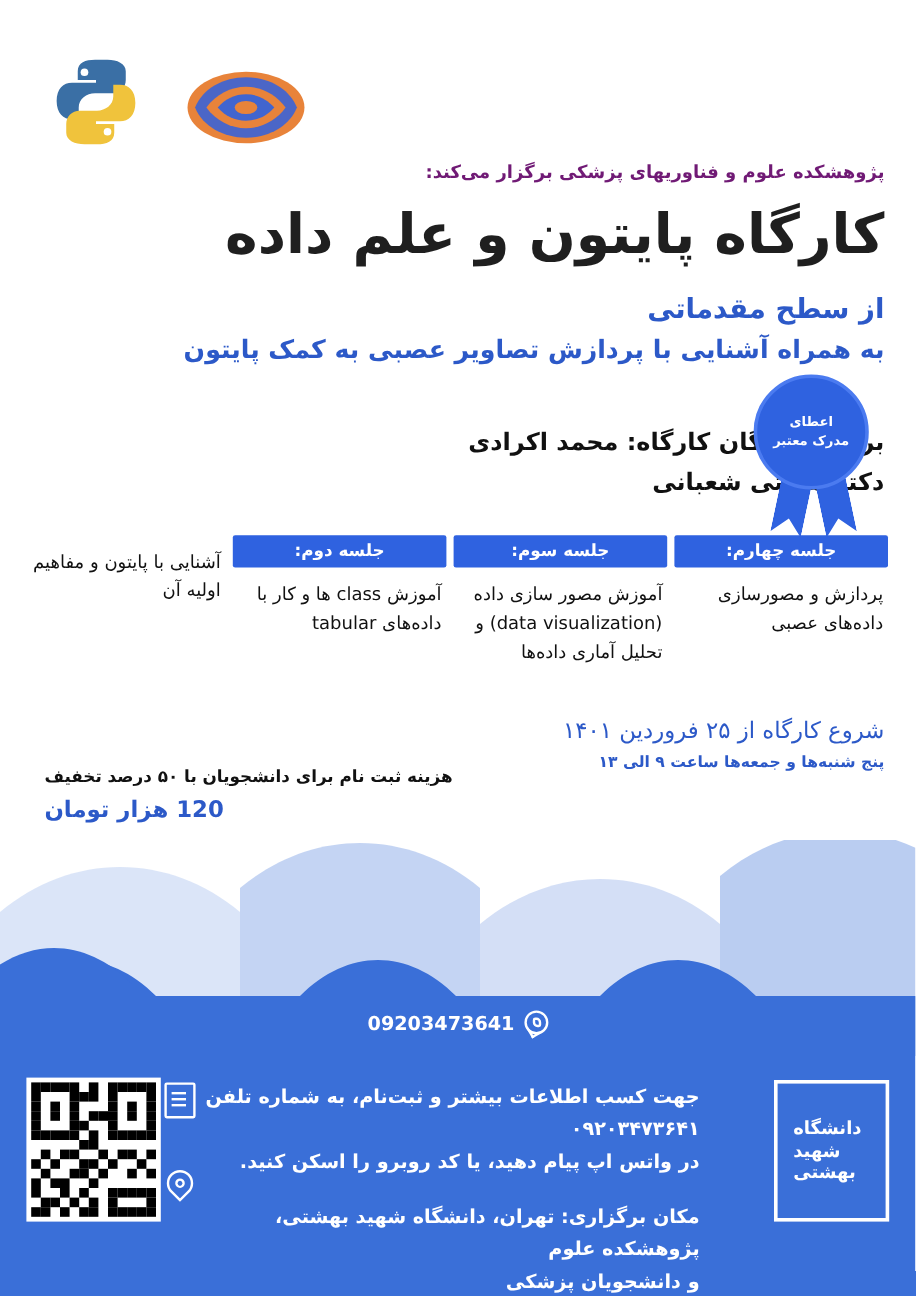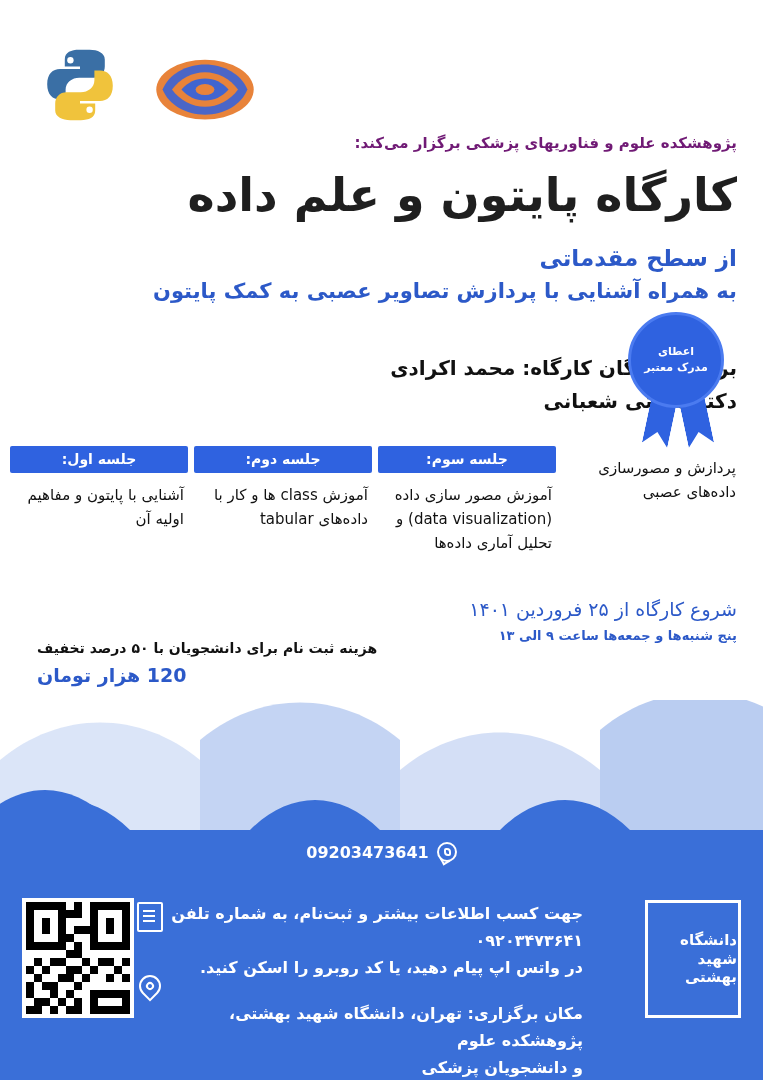--- a/index.html
+++ b/index.html
@@ -365,22 +365,22 @@
     height: 118px;
     border: 3px solid #ffffff;
     box-sizing: border-box;
     display: flex;
     align-items: center;
     justify-content: center;
     color: #ffffff;
     font-size: 15px;
     font-weight: bold;
     line-height: 1.25;
-    text-align: right;
-    padding: 1px;
+    text-align: left;
+    padding: 13px;
   }
 </style>
 </head>
 <body>
 
 <div class="poster">
 
   <svg class="logo-python" viewBox="0 0 100 100">
     <path d="M49 6c-10 0-18 3-18 12v9h19v3H25c-9 0-16 6-16 19s7 19 16 19h7v-12c0-9 8-15 17-15h18c8 0 14-6 14-14V18C81 10 72 6 62 6h-13z" fill="#3a6fa5"></path>
     <circle cx="38" cy="19" r="4" fill="#ffffff"></circle>
@@ -410,32 +410,32 @@
     <div class="ribbon left"></div>
     <div class="ribbon right"></div>
     <div class="badge-circle">
       <span>اعطای</span>
       <span>مدرک معتبر</span>
     </div>
   </div>
 
   <div class="sessions">
     <div class="session-col">
-      <div class="session-head">جلسه اول:</div>
       <div class="session-body">آشنایی با پایتون و مفاهیم اولیه آن</div>
     </div>
     <div class="session-col">
       <div class="session-head">جلسه دوم:</div>
       <div class="session-body">آموزش class ها و کار با داده‌های tabular</div>
     </div>
     <div class="session-col">
       <div class="session-head">جلسه سوم:</div>
       <div class="session-body">آموزش مصور سازی داده (data visualization) و تحلیل آماری داده‌ها</div>
     </div>
     <div class="session-col">
+      <div class="session-head">جلسه چهارم:</div>
       <div class="session-body">پردازش و مصورسازی داده‌های عصبی</div>
     </div>
   </div>
 
   <div class="start-date">شروع کارگاه از ۲۵ فروردین ۱۴۰۱</div>
   <div class="start-time">پنج شنبه‌ها و جمعه‌ها ساعت ۹ الی ۱۳</div>
 
   <div class="fee-line">هزینه ثبت نام برای دانشجویان با ۵۰ درصد تخفیف</div>
   <div class="fee-amount">120 هزار تومان</div>
 

